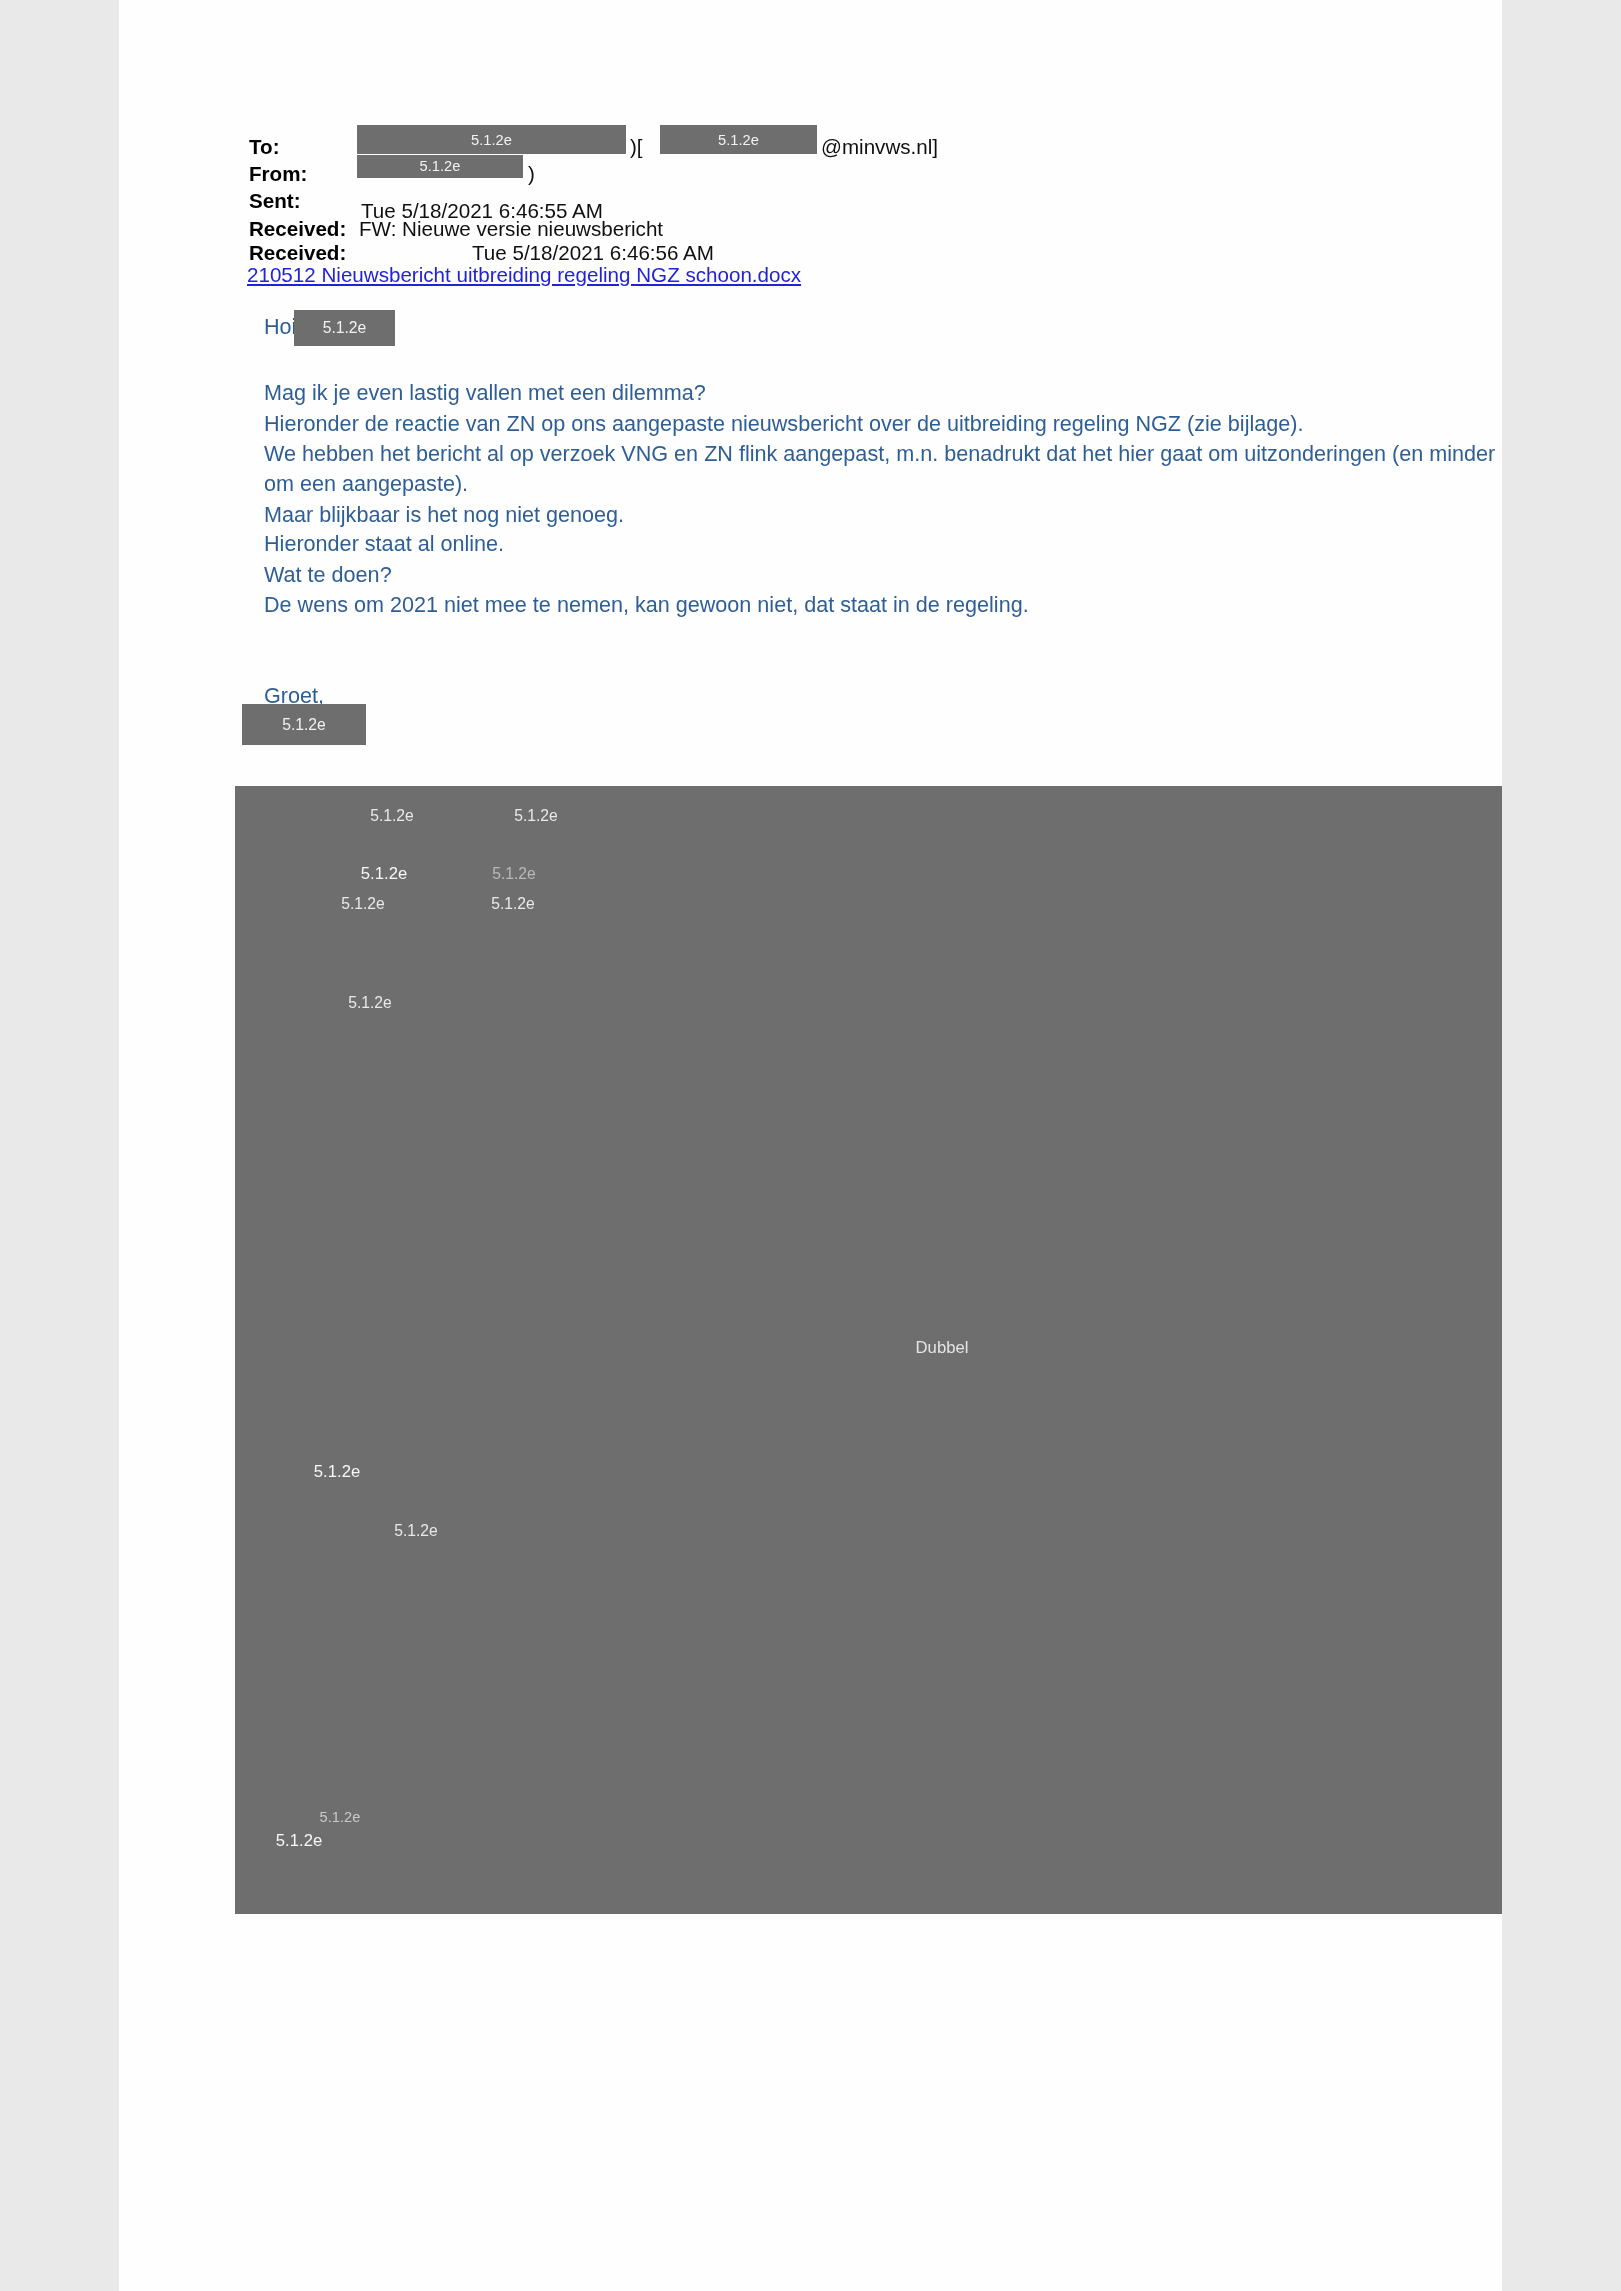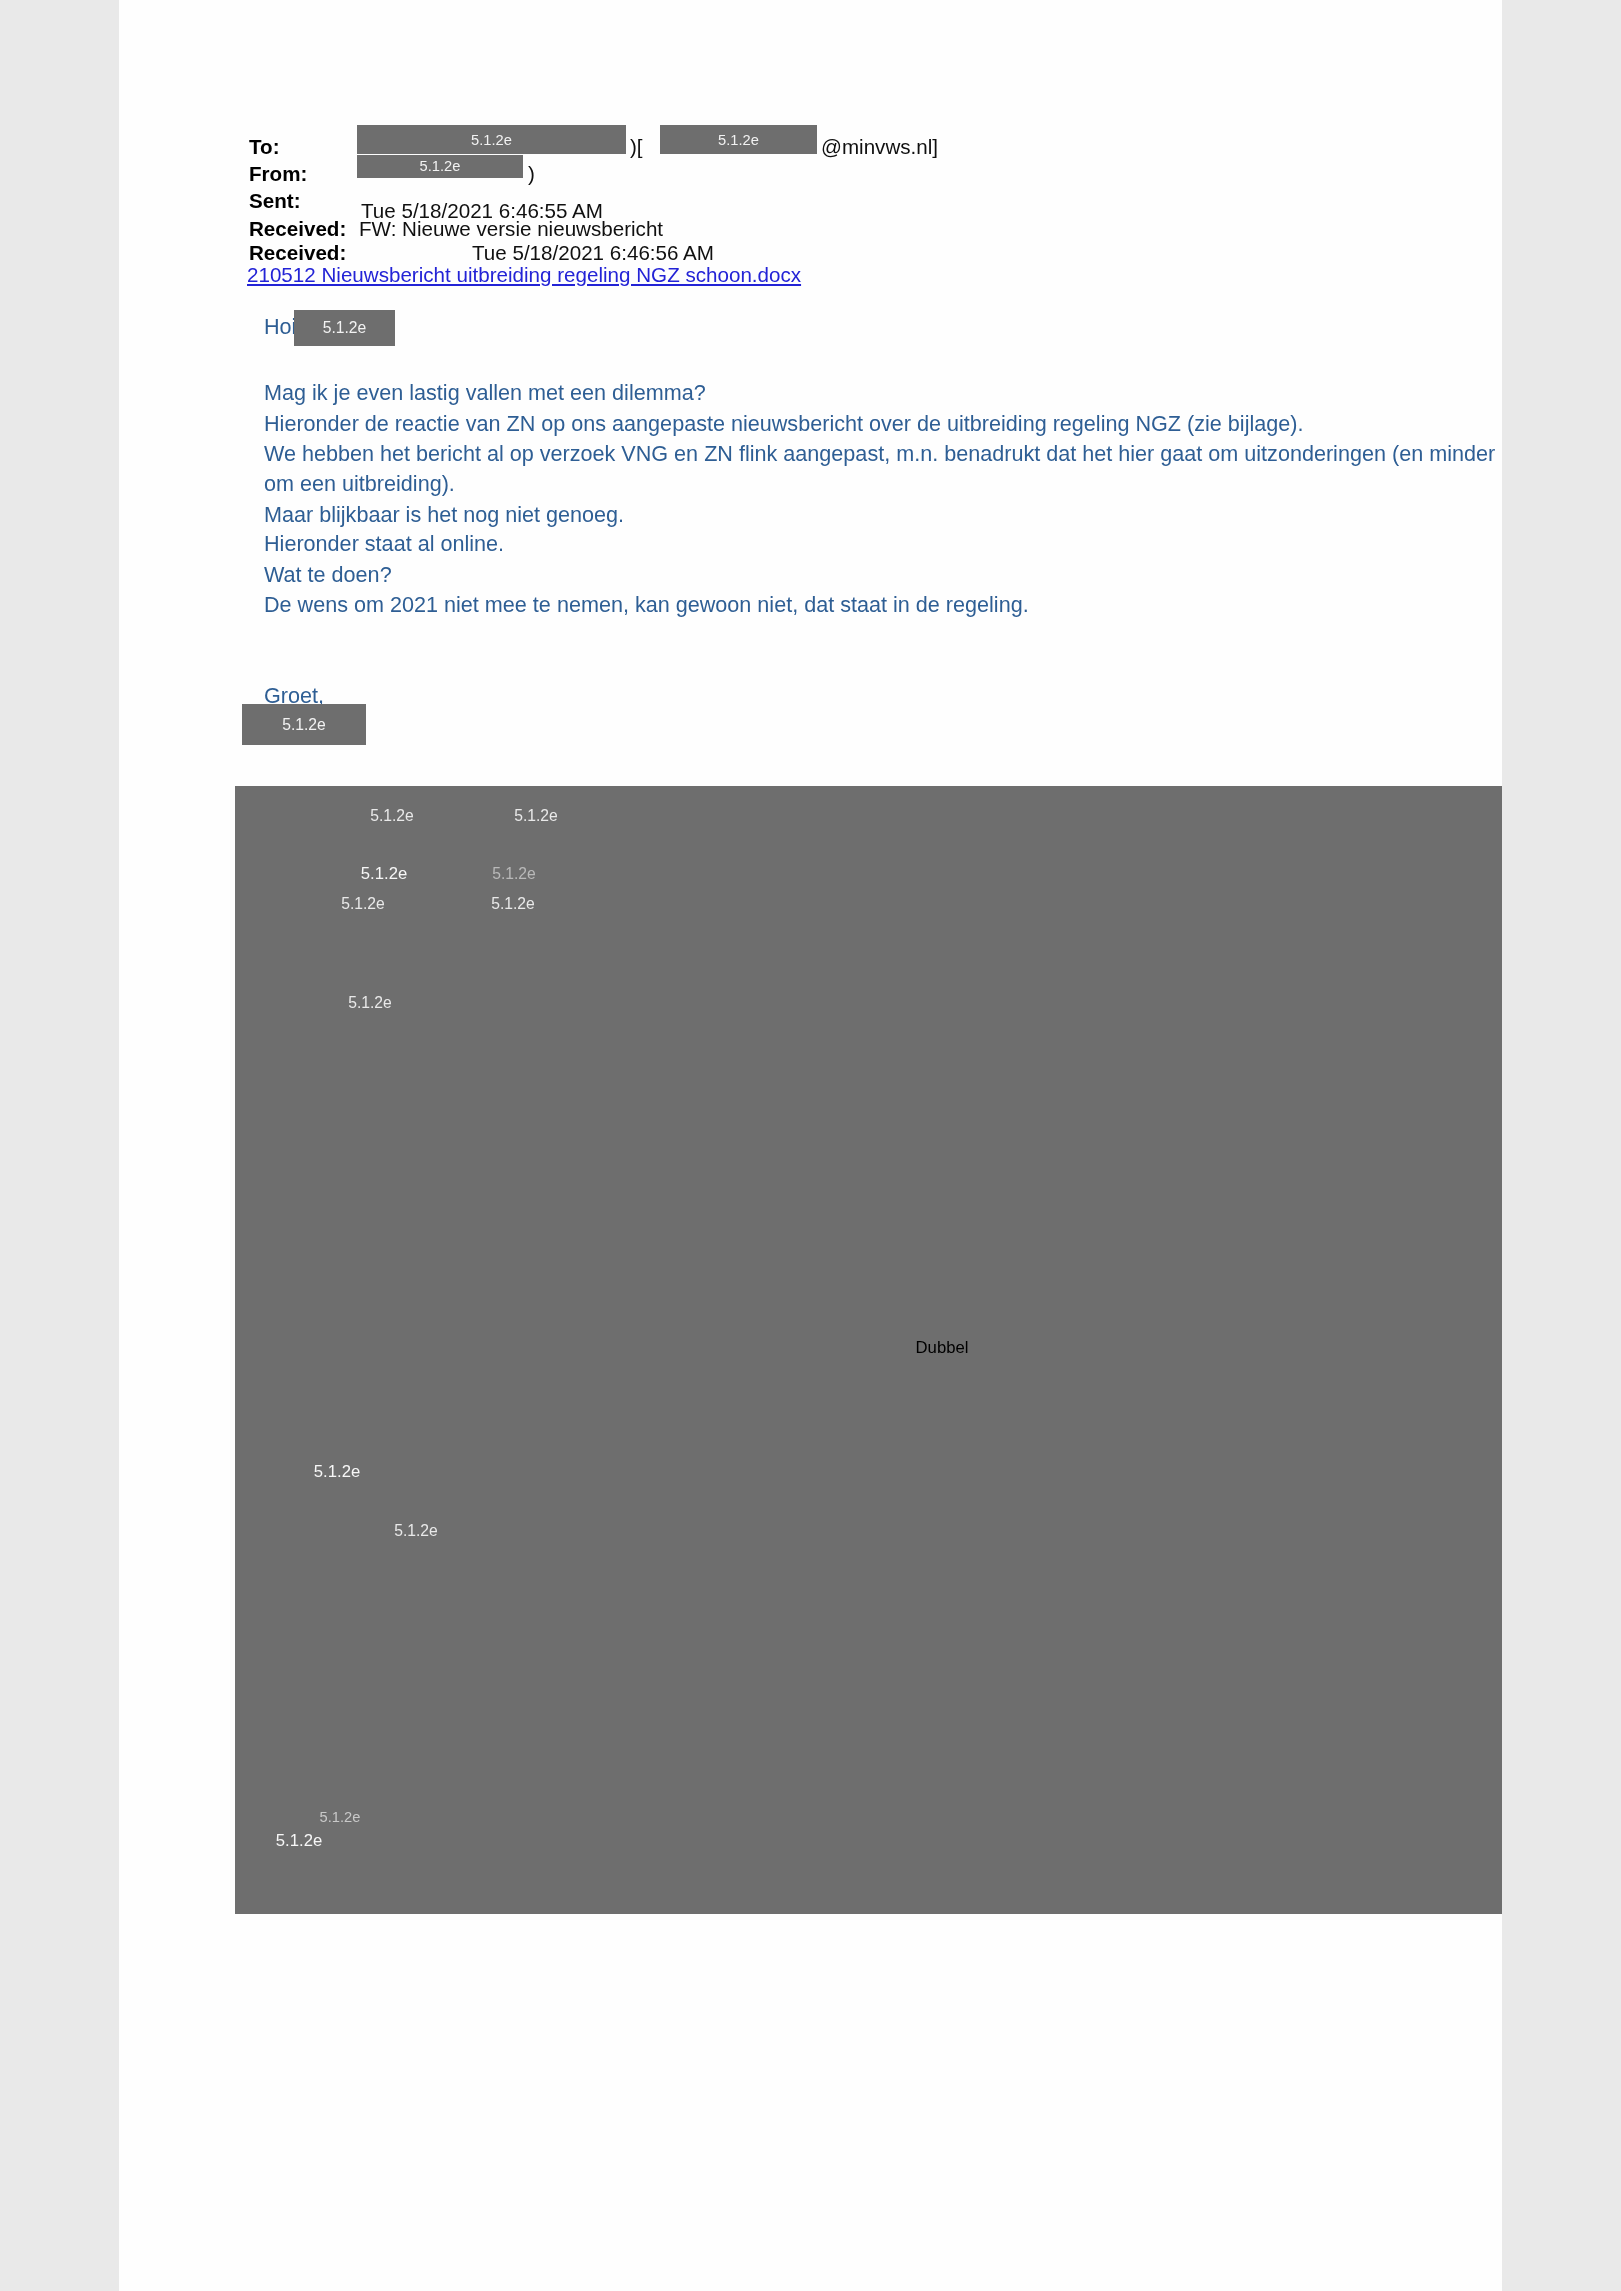--- a/index.html
+++ b/index.html
@@ -50,21 +50,21 @@
   }
   .block-label {
     position:absolute;
     transform:translate(-50%,-50%);
     color:#e9e9e9; font-size:15.7px;
     white-space:nowrap;
   }
   .block-label.bright { color:#f7f7f7; font-size:16.7px; }
   .block-label.dim    { color:#b9b9b9; }
   .block-label.dim-small { color:#c9c9c9; font-size:14.7px; }
-  .block-label.dubbel { color:#000000; font-size:16.7px;padding-left:24px; }
+  .block-label.dubbel { color:#e5e5e5; font-size:16.7px;padding-left:24px; }
 </style>
 </head>
 <body>
 
 <div class="page">
 
   <div class="doc-number">1704073</div>
 
   <div class="hdr-label" style="top:135px;">To:</div>
   <div class="redact-box" style="left:238px; top:125px; width:269px; height:29px;">
@@ -94,21 +94,21 @@
   <a class="attachment-link">210512 Nieuwsbericht uitbreiding regeling NGZ schoon.docx</a>
 
   <div class="body-line" style="top:314px;">Hoi</div>
   <div class="redact-box body-size" style="left:175px; top:310px; width:101px; height:36px;">
     <span>5.1.2e</span>
   </div>
 
   <div class="body-line" style="top:380px;">Mag ik je even lastig vallen met een dilemma?</div>
   <div class="body-line" style="top:411px;">Hieronder de reactie van ZN op ons aangepaste nieuwsbericht over de uitbreiding regeling NGZ (zie bijlage).</div>
   <div class="body-line" style="top:441px;">We hebben het bericht al op verzoek VNG en ZN flink aangepast, m.n. benadrukt dat het hier gaat om uitzonderingen (en minder</div>
-  <div class="body-line" style="top:471px;">om een uitbreiding).</div>
+  <div class="body-line" style="top:471px;">om een aangepaste).</div>
   <div class="body-line" style="top:502px;">Maar blijkbaar is het nog niet genoeg.</div>
   <div class="body-line" style="top:531px;">Hieronder staat al online.</div>
   <div class="body-line" style="top:562px;">Wat te doen?</div>
   <div class="body-line" style="top:592px;">De wens om 2021 niet mee te nemen, kan gewoon niet, dat staat in de regeling.</div>
 
   <div class="body-line" style="top:683px;">Groet,</div>
   <div class="redact-box body-size" style="left:123px; top:704px; width:124px; height:41px;">
     <span>5.1.2e</span>
   </div>
 

